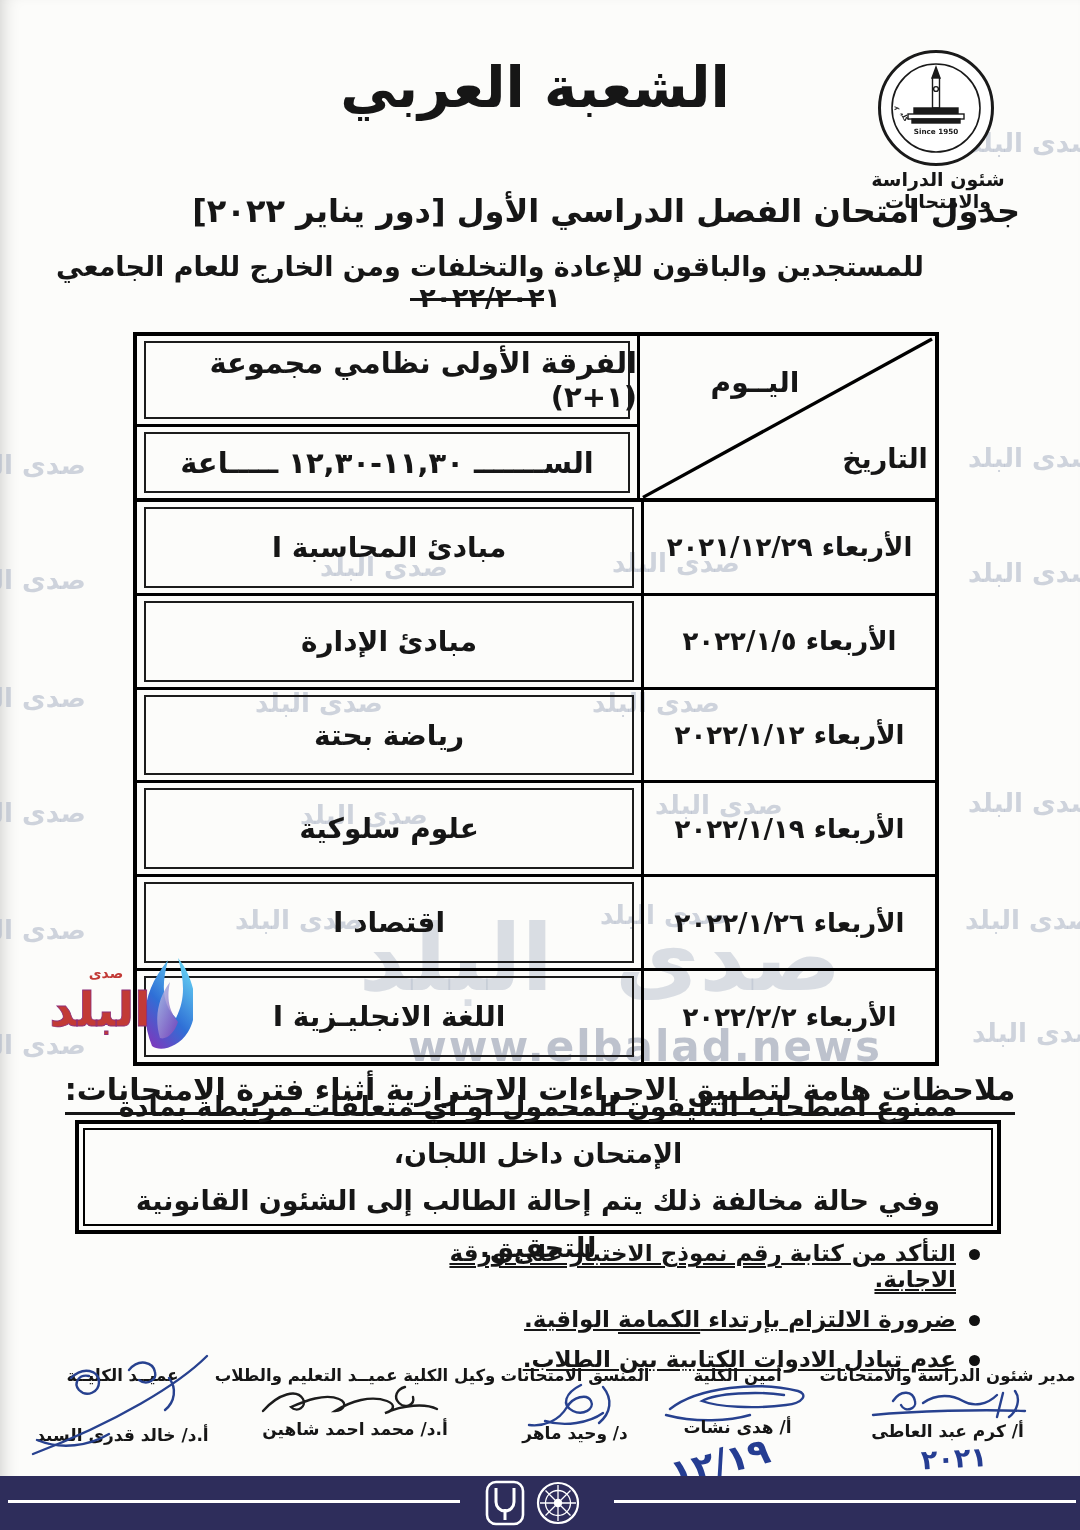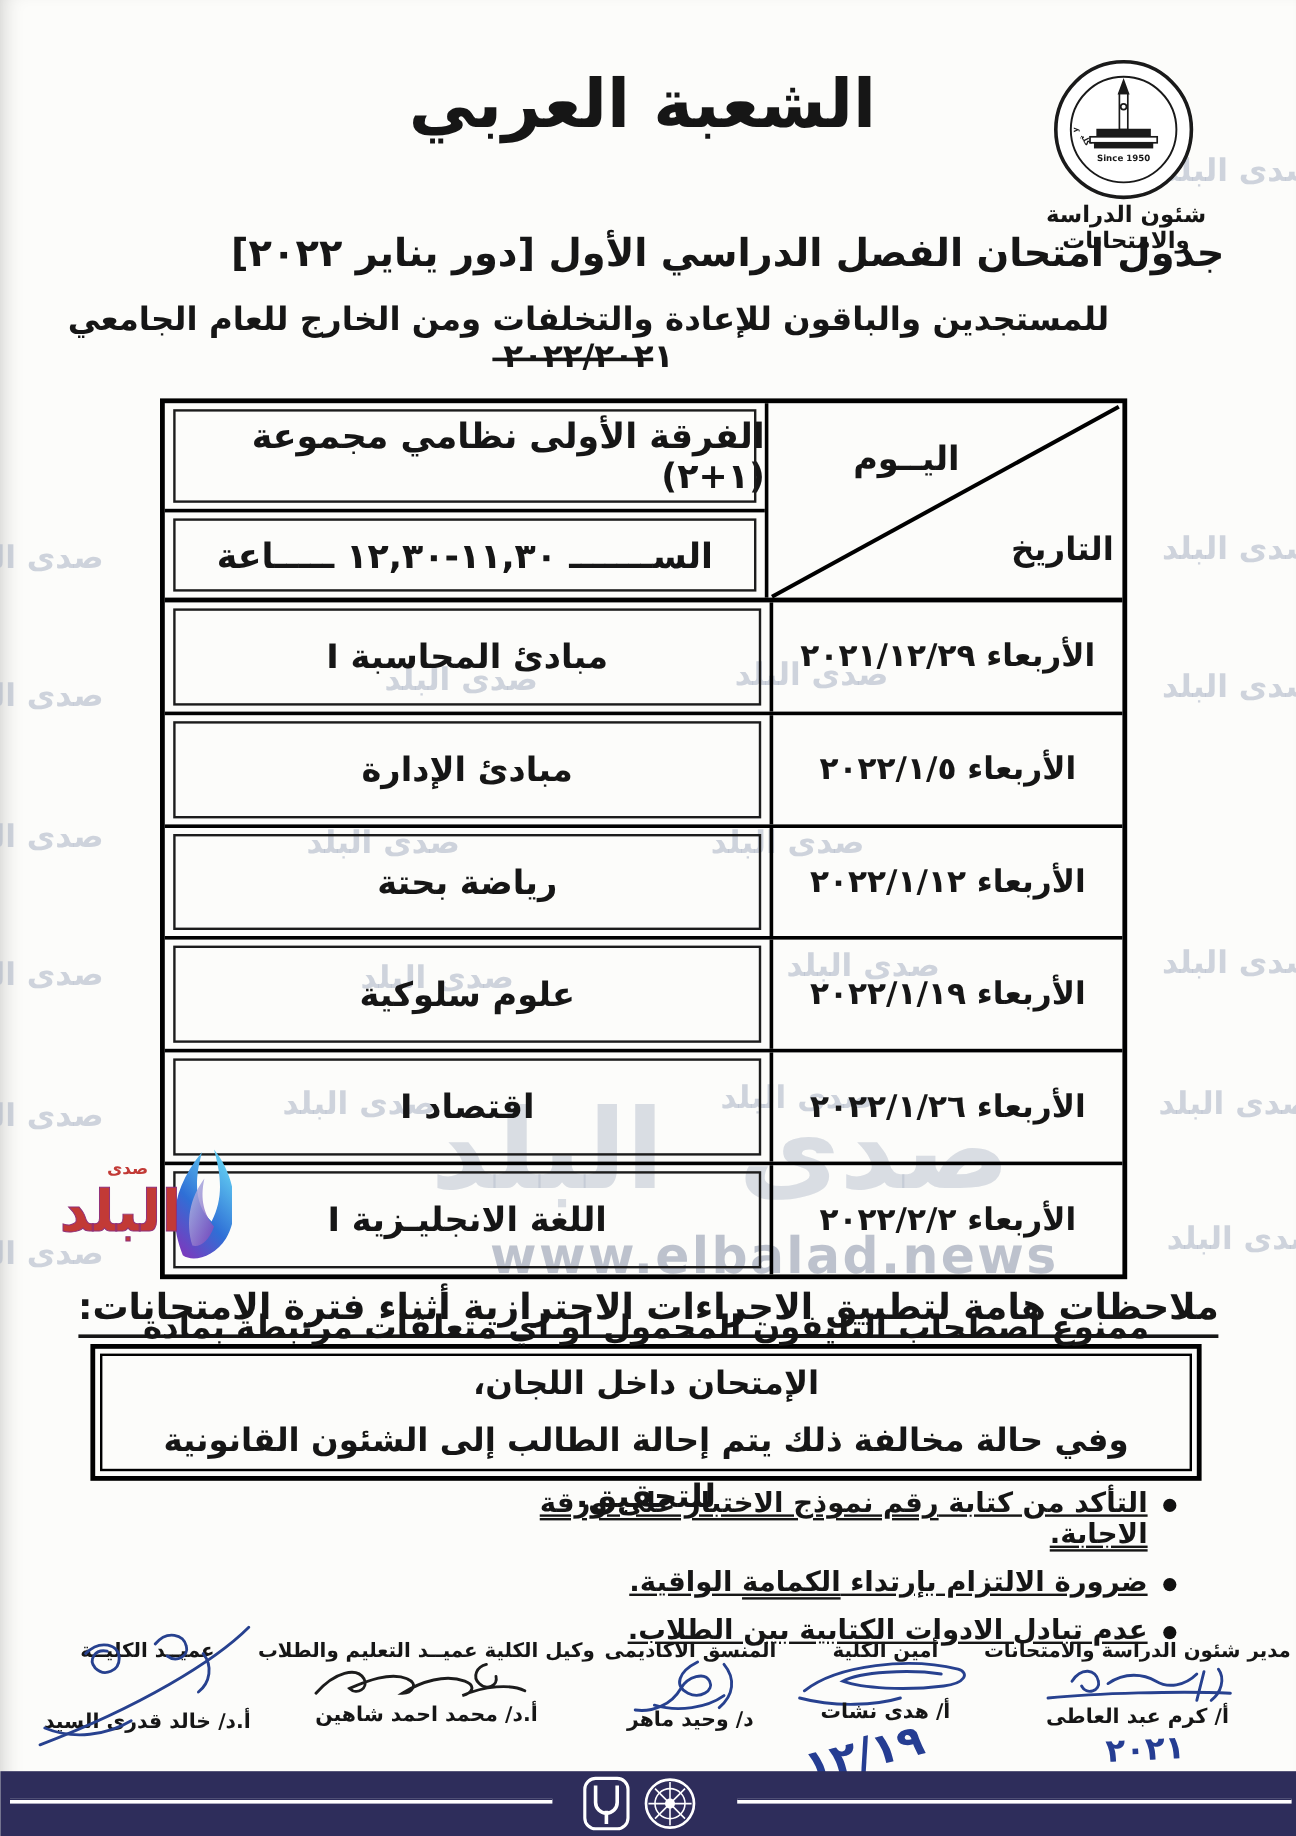--- a/index.html
+++ b/index.html
@@ -260,21 +260,21 @@
         <span class="sig-title">أمين الكلية</span>
         <svg class="sig-svg" width="160" height="40" viewBox="0 0 160 40" style="margin:-2px 0 -6px;">
           <path d="M12 26 C40 4 100 -2 140 8 C150 11 146 20 128 22 C96 26 60 24 44 18 C58 10 100 8 126 12"></path>
           <path d="M8 32 c30 8 64 6 84 0"></path>
         </svg>
         <span class="sig-name">أ/ هدى نشات</span>
         <span class="hand hand2">١٢/١٩</span>
       </div>
 
       <div class="sig-col c3">
-        <span class="sig-title">المنسق الاكاديمى</span>
+        <span class="sig-title">المنسق الامتحانات</span>
         <svg class="sig-svg" width="120" height="50" viewBox="0 0 120 50" style="margin:-6px 0 -6px;">
           <path d="M66 6 c-16 8 -20 20 -8 26 c10 5 22 -2 18 -10 c-4 -8 -18 -4 -24 6 c-8 14 -24 20 -38 18"></path>
           <path d="M88 8 c10 12 8 26 -4 36"></path>
           <path d="M30 42 c20 6 44 2 58 -8"></path>
         </svg>
         <span class="sig-name">د/ وحيد ماهر</span>
       </div>
 
       <div class="sig-col c4">
         <span class="sig-title">وكيل الكلية عميــد التعليم والطلاب</span>

